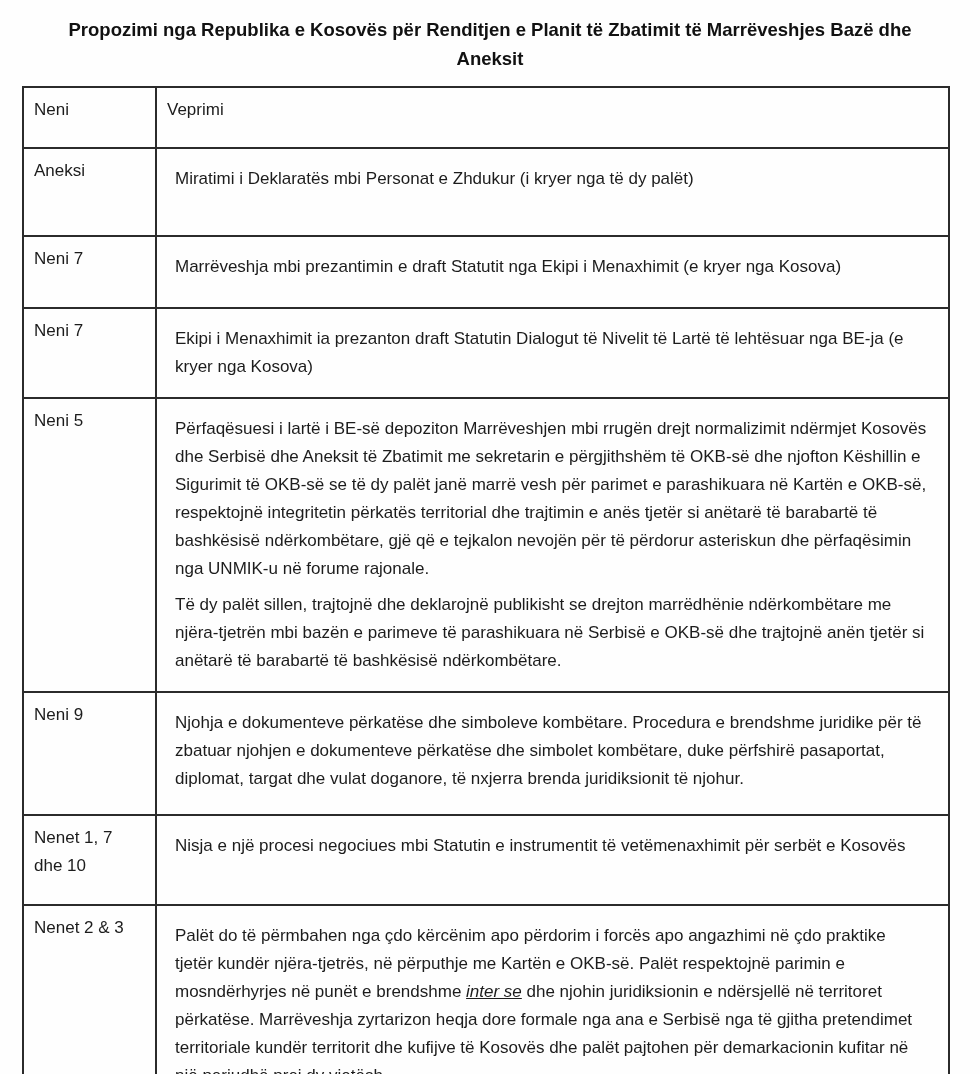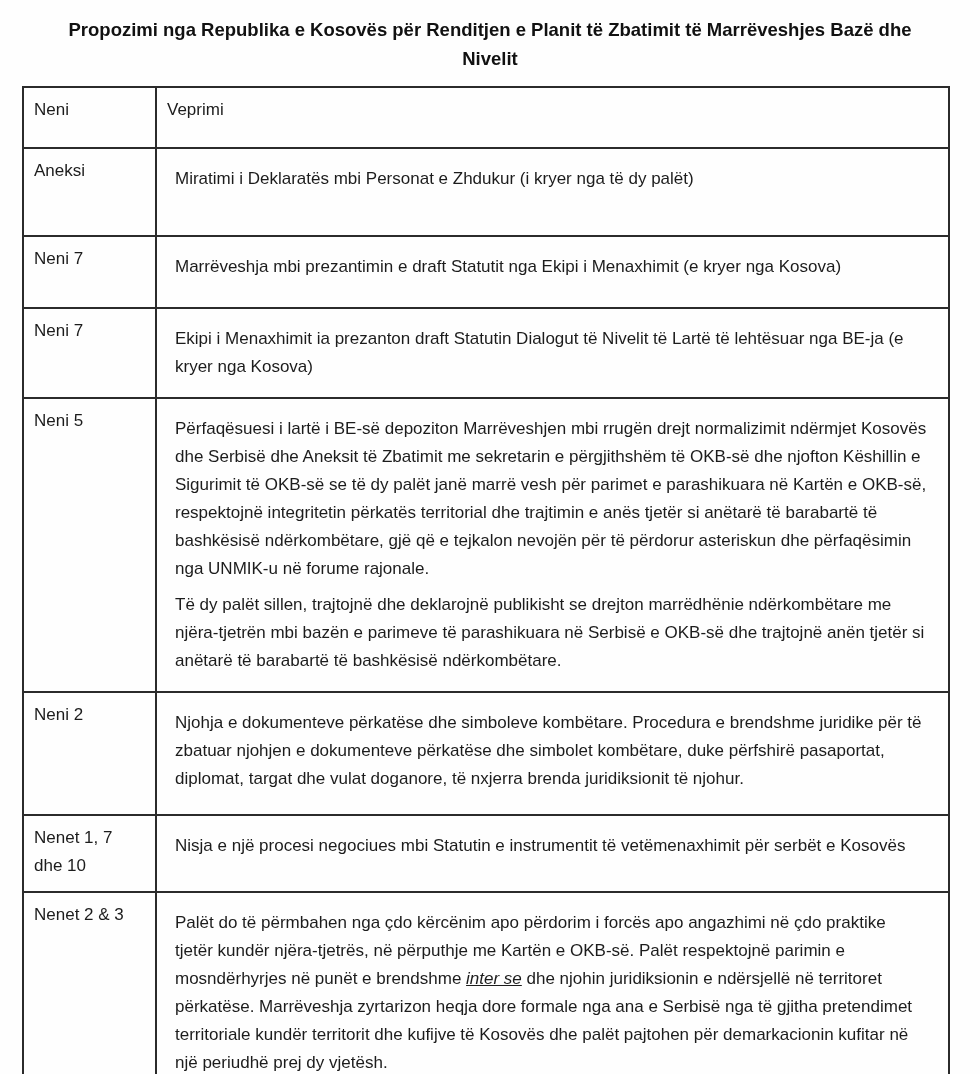--- a/index.html
+++ b/index.html
@@ -41,37 +41,37 @@
     padding: 8px 12px 8px 10px;
     text-align: left;
     font-weight: normal;
   }
   col.c-neni { width: 133px; }
   tr.h-header  { height: 61px; }
   tr.h-r0 { height: 88px; }
   tr.h-r1 { height: 72px; }
   tr.h-r2 { height: 70px; }
   tr.h-r4 { height: 123px; }
-  tr.h-r5 { height: 77px; }
+  tr.h-r5 { height: 90px; }
   th.col-header {
     font-weight: bold;
     text-align: center;
     padding-top: 9px;
   }
   td p { margin: 8px; }
   .italic { font-style: italic; text-decoration: underline; }
 </style>
 </head>
 <body>
 
 <div class="page">
 
   <div class="doc-title">
     <div>Propozimi nga Republika e Kosovës për Renditjen e Planit të Zbatimit të Marrëveshjes Bazë dhe</div>
-    <div>Nivelit</div>
+    <div>Aneksit</div>
   </div>
 
   <table class="main-table">
     <colgroup>
       <col class="c-neni">
       <col class="c-veprimi">
     </colgroup>
     <tbody>
       <tr class="h-header">
         <th class="col-header">Neni</th>
@@ -101,21 +101,21 @@
 
       <tr>
         <td>Neni 5</td>
         <td>
           <p>Përfaqësuesi i lartë i BE-së depoziton Marrëveshjen mbi rrugën drejt normalizimit ndërmjet Kosovës dhe Serbisë dhe Aneksit të Zbatimit me sekretarin e përgjithshëm të OKB-së dhe njofton Këshillin e Sigurimit të OKB-së se të dy palët janë marrë vesh për parimet e parashikuara në Kartën e OKB-së, respektojnë integritetin përkatës territorial dhe trajtimin e anës tjetër si anëtarë të barabartë të bashkësisë ndërkombëtare, gjë që e tejkalon nevojën për të përdorur asteriskun dhe përfaqësimin nga UNMIK-u në forume rajonale.</p>
           <p>Të dy palët sillen, trajtojnë dhe deklarojnë publikisht se drejton marrëdhënie ndërkombëtare me njëra-tjetrën mbi bazën e parimeve të parashikuara në Serbisë e OKB-së dhe trajtojnë anën tjetër si anëtarë të barabartë të bashkësisë ndërkombëtare.</p>
         </td>
       </tr>
 
       <tr class="h-r4">
-        <td>Neni 2</td>
+        <td>Neni 9</td>
         <td>
           <p>Njohja e dokumenteve përkatëse dhe simboleve kombëtare. Procedura e brendshme juridike për të zbatuar njohjen e dokumenteve përkatëse dhe simbolet kombëtare, duke përfshirë pasaportat, diplomat, targat dhe vulat doganore, të nxjerra brenda juridiksionit të njohur.</p>
         </td>
       </tr>
 
       <tr class="h-r5">
         <td>Nenet 1, 7 dhe 10</td>
         <td>
           <p>Nisja e një procesi negociues mbi Statutin e instrumentit të vetëmenaxhimit për serbët e Kosovës</p>
         </td>

